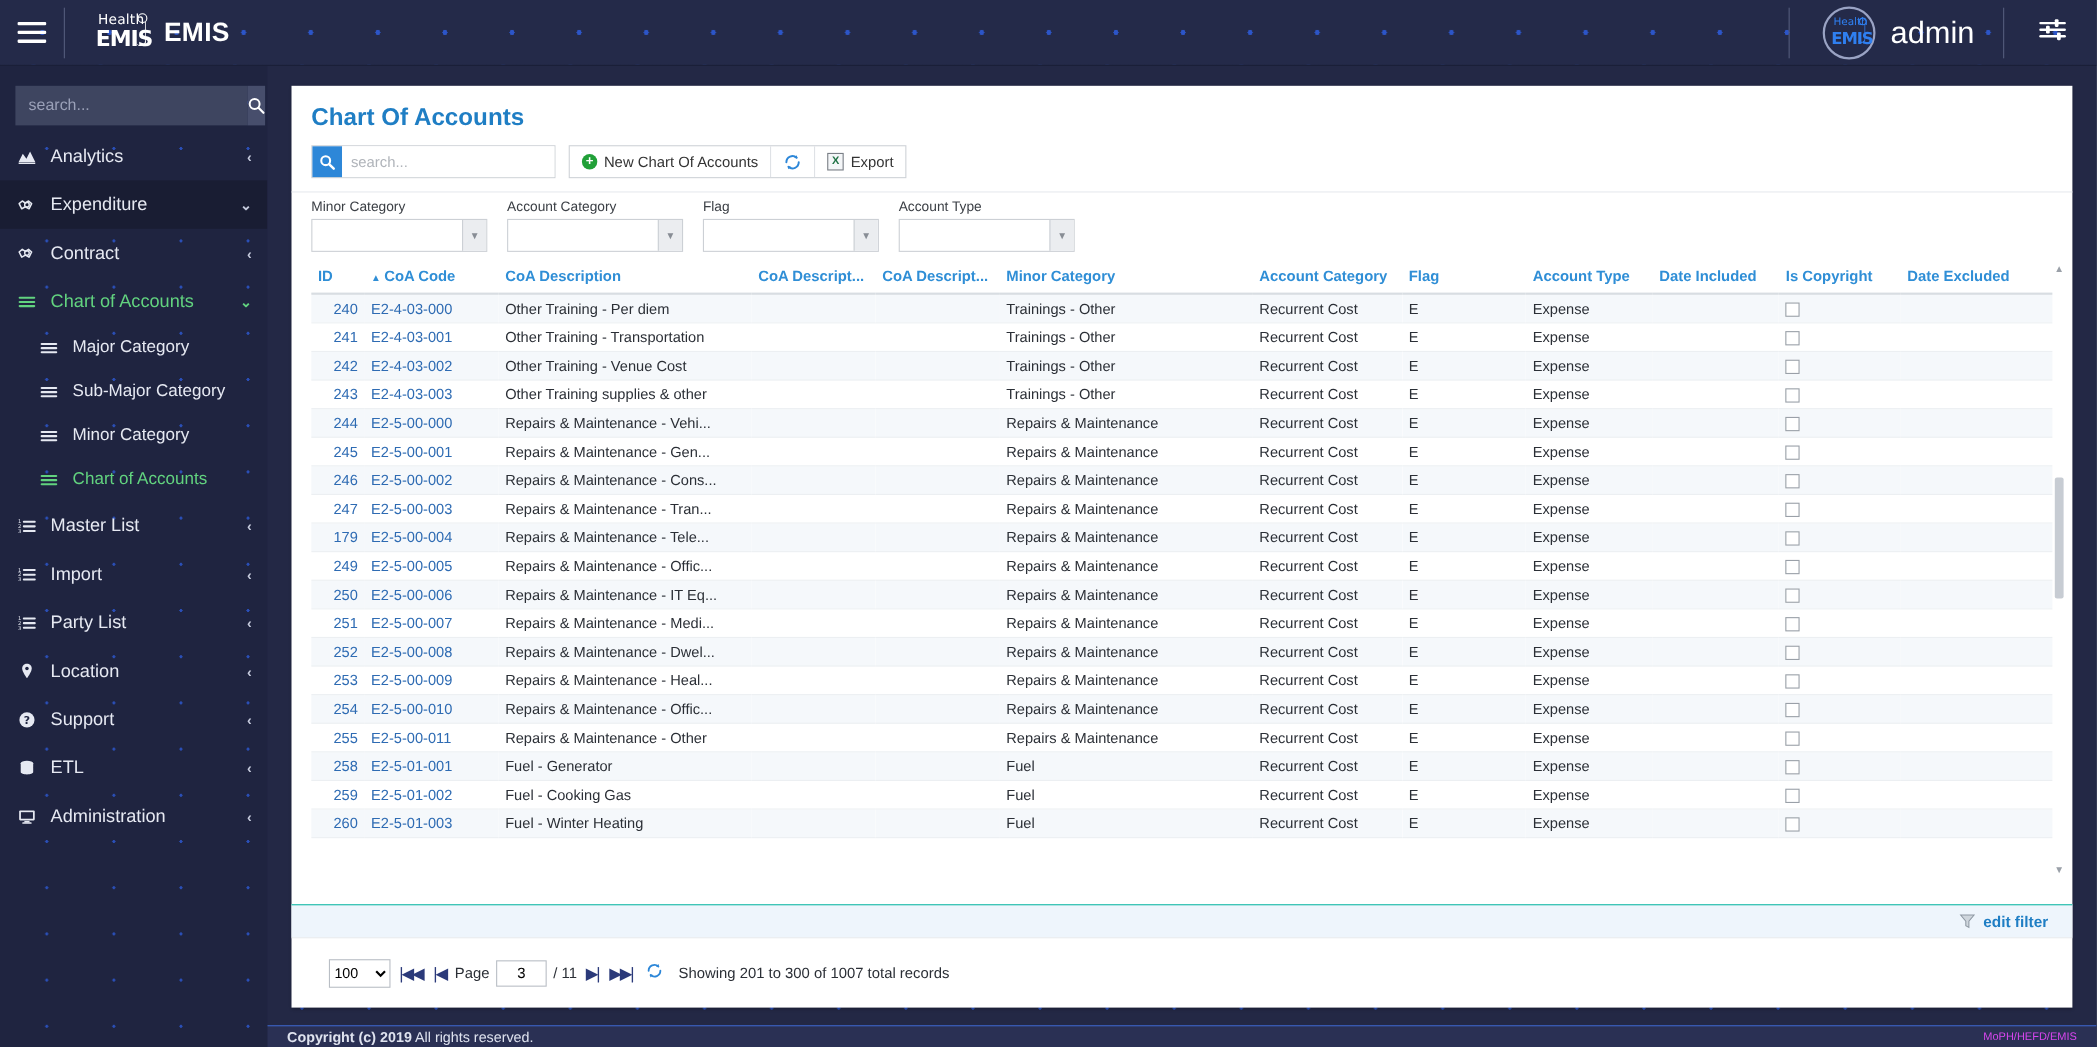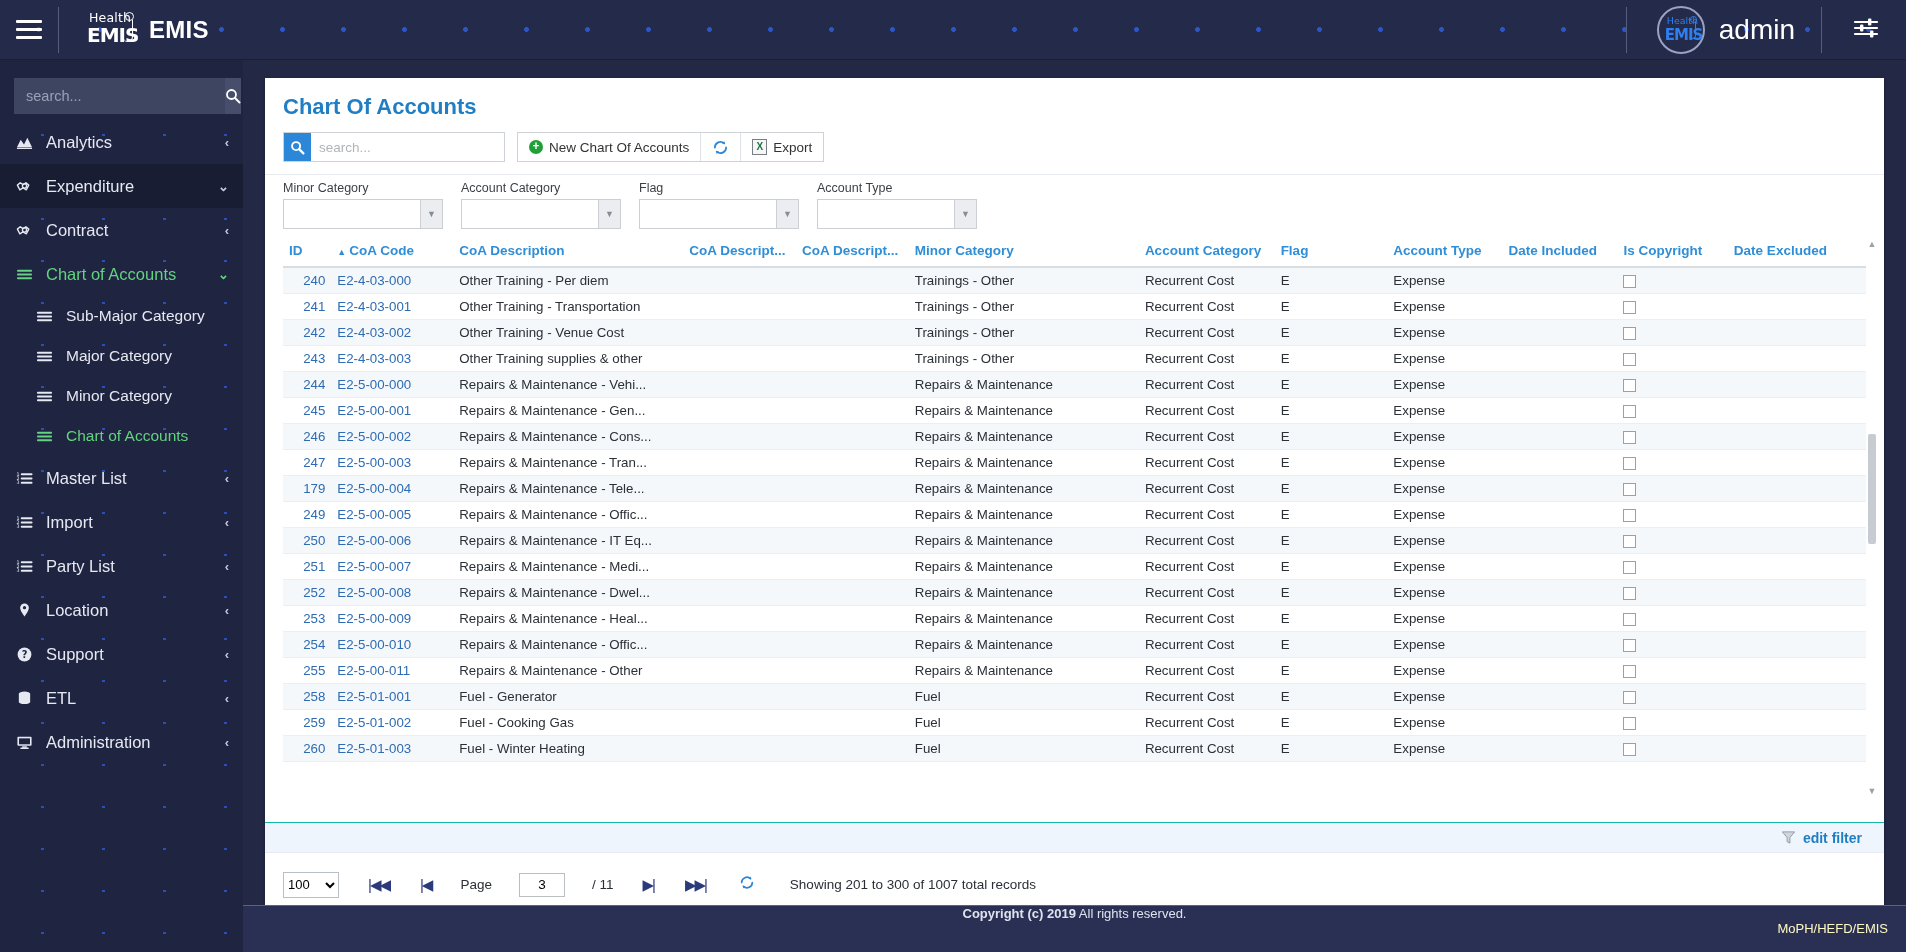--- a/index.html
+++ b/index.html
@@ -203,45 +203,45 @@
   
   .editfilter-row {
     background: #eef5fc; border-top: 1px solid #14b8a6;
     display: flex; justify-content: flex-end; align-items: center;
     height: 30px; padding-right: 22px; gap: 7px;
   }
   .editfilter-row .lnk { color: #1f7ec4; font-size: 14px; font-weight: 700; cursor: pointer; }
 
   
   .pager {
-    display: flex; align-items: center; gap: 27px; padding: 10px 18px; height: 64px;
+    display: flex; align-items: center; gap: 6px; padding: 10px 34px; height: 64px;
     border-top: 1px solid #e7eaee;
   }
   .pager select {
     height: 26px; width: 56px; font-size: 13px; border: 1px solid #b9bec5; background: #fff;
     font-family: "Liberation Sans", sans-serif;
   }
   .pgbtn { color: #2b3a7a; font-size: 15px; cursor: pointer; padding: 0 2px; letter-spacing: -2px; }
   .pager .plabel { font-size: 13.5px; color: #2b2f36; }
   .pager input.pageno {
     width: 46px; height: 24px; text-align: center; font-size: 13.5px;
     border: 1px solid #b9bec5; font-family: "Liberation Sans", sans-serif;
   }
   .pager .total { font-size: 13.5px; color: #2b2f36; margin-left: 8px; }
   .refresh-pg { color: #2d87d8; cursor: pointer; margin-left: 4px; }
 
   
   .footer {
-    position: absolute; left: 243px; right: 0; bottom: 0; height: 47px;
+    position: absolute; left: 243px; right: 0; bottom: 0; height: 20px;
     background: #2a3054; border-top: 1px solid #3c64c8;
     display: flex; align-items: center; padding: 0 18px;
-    color: #dfe3ef; font-size: 13px; flex-direction: column;
+    color: #dfe3ef; font-size: 13px;
   }
   .footer .left b { font-weight: 700; }
-  .footer .right { margin-left: auto; font-size: 13px; color: #fef9c3; }
+  .footer .right { margin-left: auto; font-size: 10px; color: #d946ef; }
 </style>
 </head>
 <body>
 
 <div class="app">
 
   <div class="topbar">
     <div class="hamburger">
       <span></span>
         <span></span>
@@ -341,33 +341,33 @@
         <div class="navitem sub">
           <span class="ico">
             <svg width="17" height="17" viewBox="0 0 18 18">
               <g stroke="#e6e9f2" stroke-width="2" stroke-linecap="round">
                 <line x1="2" y1="5" x2="16" y2="5"></line>
                 <line x1="2" y1="9" x2="16" y2="9"></line>
                 <line x1="2" y1="13" x2="16" y2="13"></line>
               </g>
             </svg>
           </span>
-          <span class="lbl">Sub-Major Category</span>
+          <span class="lbl">Major Category</span>
         </div>
         <div class="navitem sub">
           <span class="ico">
             <svg width="17" height="17" viewBox="0 0 18 18">
               <g stroke="#e6e9f2" stroke-width="2" stroke-linecap="round">
                 <line x1="2" y1="5" x2="16" y2="5"></line>
                 <line x1="2" y1="9" x2="16" y2="9"></line>
                 <line x1="2" y1="13" x2="16" y2="13"></line>
               </g>
             </svg>
           </span>
-          <span class="lbl">Major Category</span>
+          <span class="lbl">Sub-Major Category</span>
         </div>
         <div class="navitem sub">
           <span class="ico">
             <svg width="17" height="17" viewBox="0 0 18 18">
               <g stroke="#e6e9f2" stroke-width="2" stroke-linecap="round">
                 <line x1="2" y1="5" x2="16" y2="5"></line>
                 <line x1="2" y1="9" x2="16" y2="9"></line>
                 <line x1="2" y1="13" x2="16" y2="13"></line>
               </g>
             </svg>

